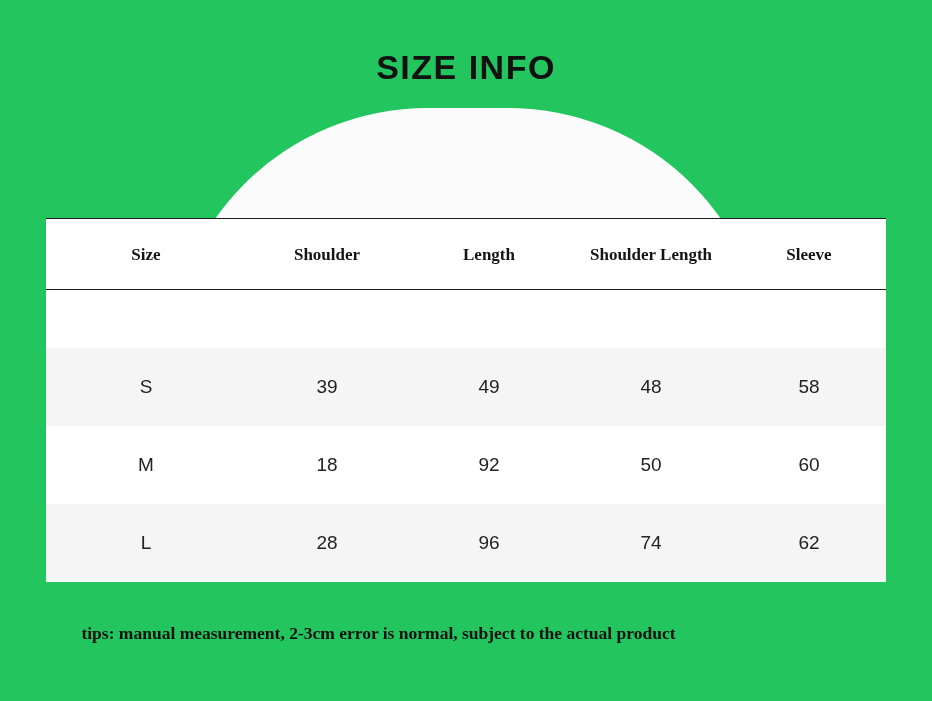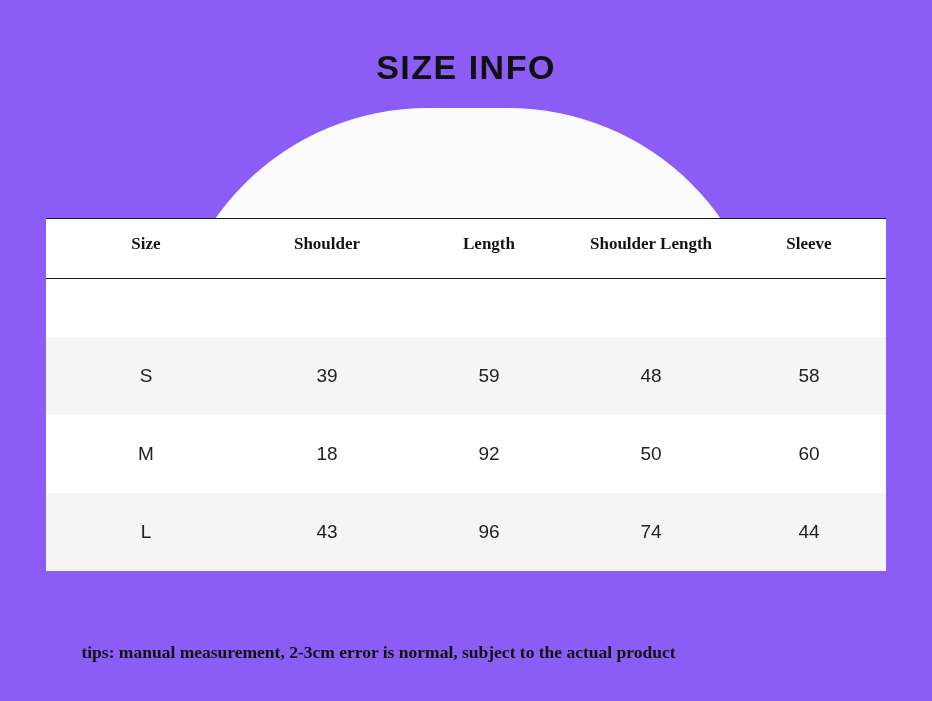--- a/index.html
+++ b/index.html
@@ -12,21 +12,21 @@
     height: 701px;
     overflow: hidden;
     font-family: "Liberation Sans", sans-serif;
     color: #1a1a1a;
     position: relative;
   }
   .page {
     width: 932px;
     height: 701px;
     position: relative;
-    background: #8b5cf6;
+    background: #22c55e;
     text-decoration: underline;
   }
   
   .bg-arc {
     position: absolute;
     left: 168px;
     top: 108px;
     width: 600px;
     height: 260px;
     border-radius: 300px 300px 0 0;
@@ -54,21 +54,21 @@
   table.size-table {
     width: 840px;
     border-collapse: collapse;
     table-layout: fixed;
   }
   table.size-table thead th {
     font-family: "Liberation Serif", serif;
     font-weight: bold;
     font-size: 17px;
     color: #141414;
-    padding: 15px 0 24px 0;
+    padding: 26px 0 24px 0;
     text-align: center;
     border-top: 1.6px solid #1a1a1a;
     border-bottom: 1.6px solid #1a1a1a;
     background: #ffffff;
   }
   table.size-table tbody td {
     font-family: "Liberation Sans", sans-serif;
     font-size: 19px;
     color: #222222;
     text-align: center;
@@ -79,21 +79,21 @@
     height: 58px;
     background: #ffffff;
     padding: 0;
   }
   table.size-table tbody tr.shaded td {
     background: #f5f5f5;
   }
   .tips {
     position: absolute;
     left: 0;
-    top: 642px;
+    top: 623px;
     width: 757px;
     text-align: center;
     font-family: "Liberation Serif", serif;
     font-weight: bold;
     font-size: 17.5px;
     color: #111111;
   }
   .col-size { width: 200px; }
   .col-shoulder { width: 162px; }
   .col-chest { width: 162px; }
@@ -131,37 +131,37 @@
         <tr class="spacer">
           <td></td>
           <td></td>
           <td></td>
           <td></td>
           <td></td>
         </tr>
         <tr class="shaded">
           <td>S</td>
           <td>39</td>
-          <td>59</td>
+          <td>49</td>
           <td>48</td>
           <td>58</td>
         </tr>
         <tr>
           <td>M</td>
           <td>18</td>
           <td>92</td>
           <td>50</td>
           <td>60</td>
         </tr>
         <tr class="shaded">
           <td>L</td>
-          <td>43</td>
+          <td>28</td>
           <td>96</td>
           <td>74</td>
-          <td>44</td>
+          <td>62</td>
         </tr>
       </tbody>
     </table>
   </div>
 
   <div class="tips">tips: manual measurement, 2-3cm error is normal, subject to the actual product</div>
 
 </div>
 
 </body></html>

